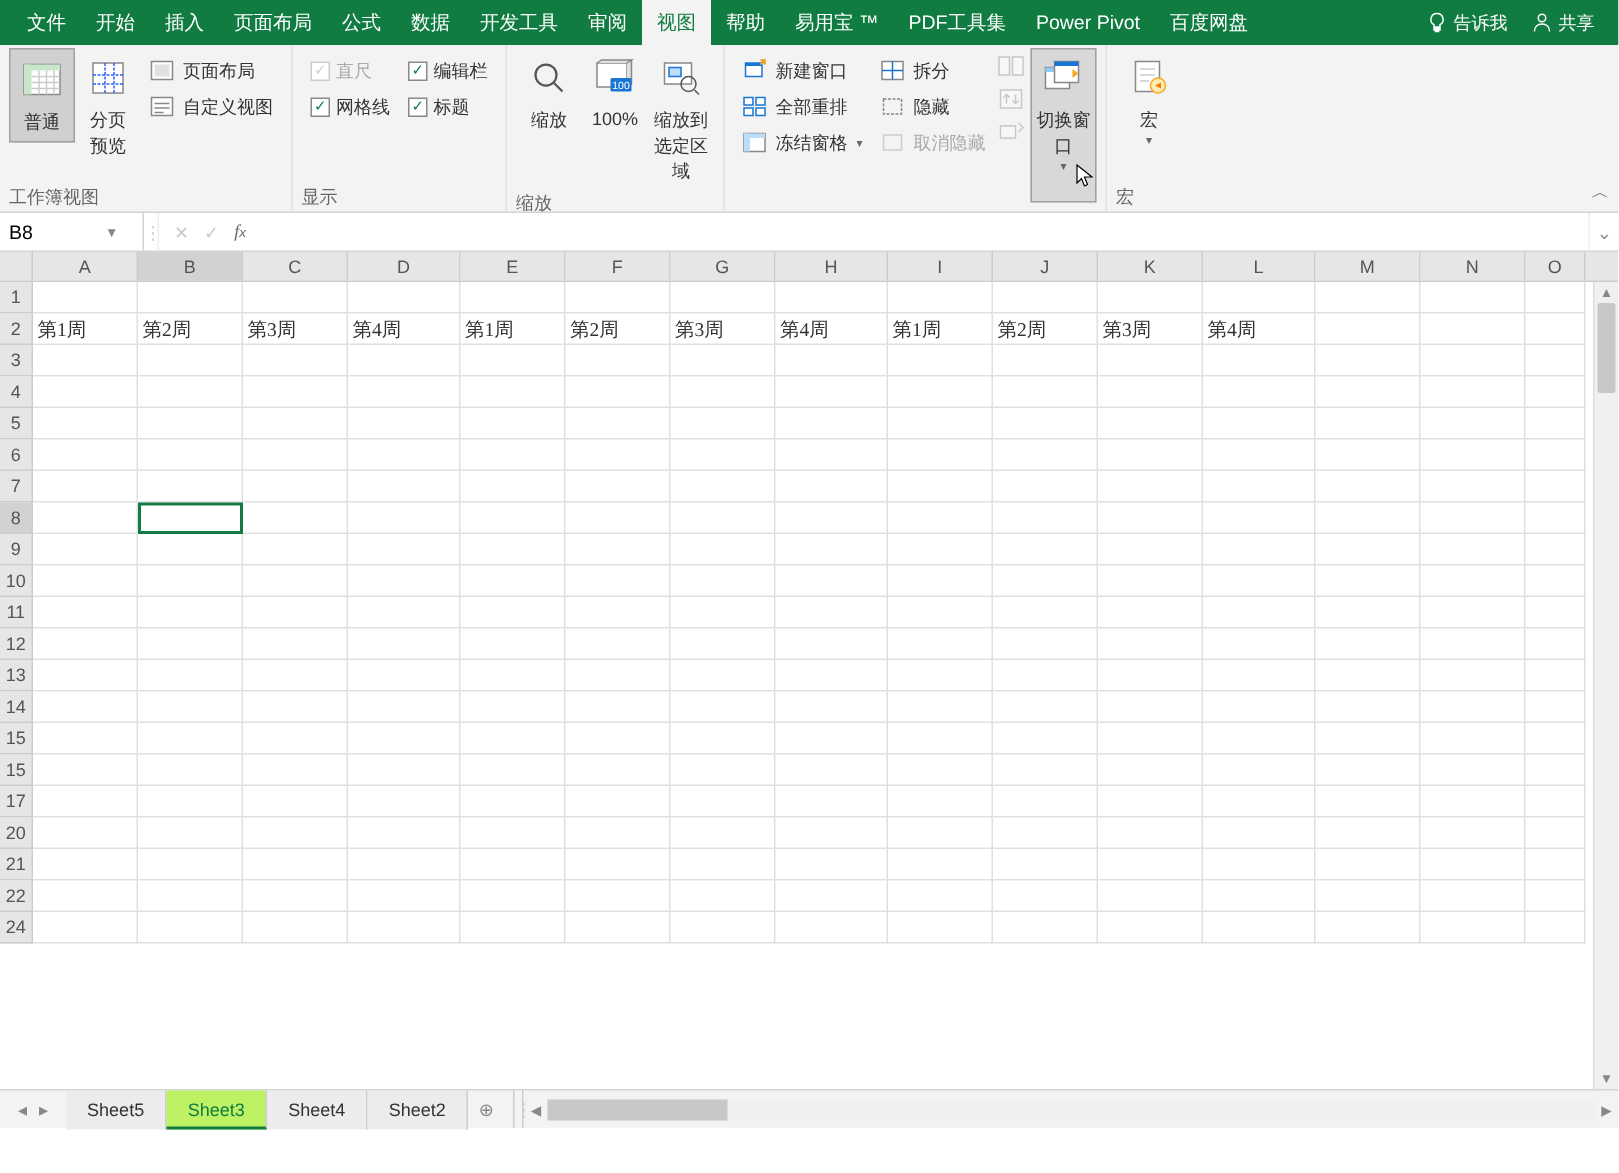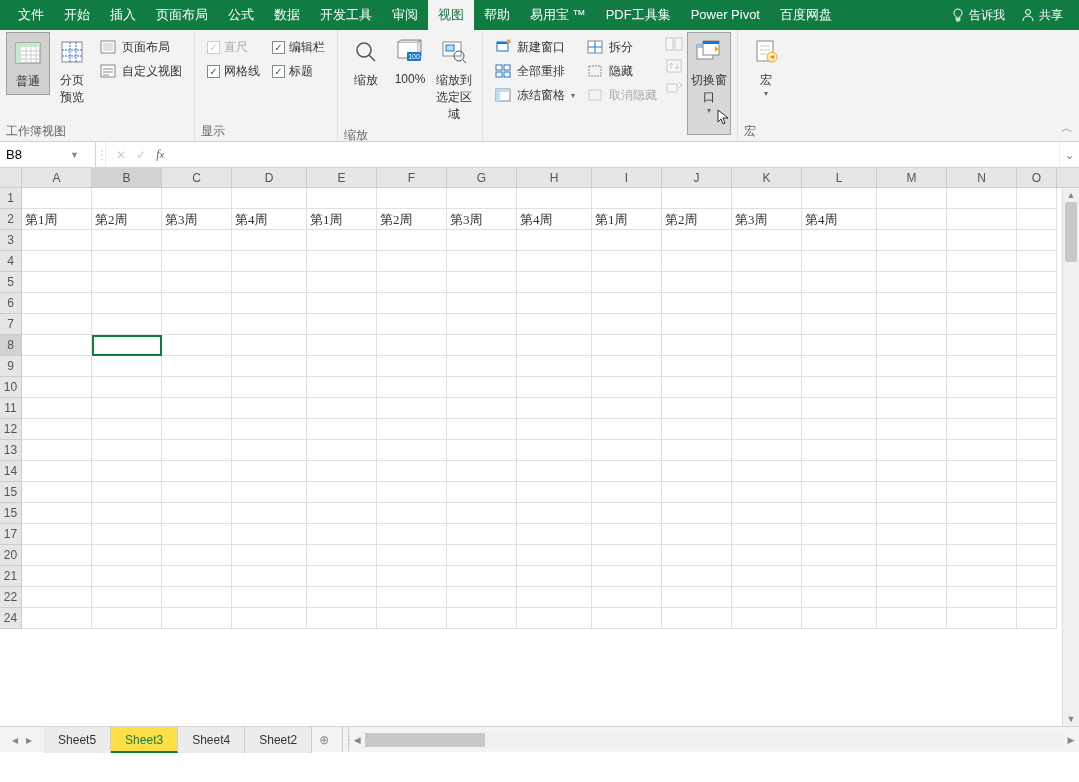--- a/index.html
+++ b/index.html
@@ -51,21 +51,21 @@
 .row-h.sel { background: #d2d2d2; }
 .cell { border-right: 1px solid #e0e0e0; border-bottom: 1px solid #e0e0e0; padding: 0 3px; line-height: 21px; font-size: 13px; overflow: hidden; font-family: "SimSun"; }
 .cell.active { outline: 2px solid #107c41; outline-offset: -2px; }
 .vscroll { position: absolute; right: 0; top: 20px; bottom: 0; width: 17px; background: #f0f0f0; border-left: 1px solid #ddd; }
 .vscroll .thumb { position: absolute; left: 2px; right: 2px; top: 14px; height: 60px; background: #c8c8c8; border-radius: 2px; }
 .vscroll .arr { position: absolute; left: 0; right: 0; height: 14px; text-align: center; font-size: 9px; color: #888; line-height: 14px; }
 
 .sheets-row { display: flex; align-items: center; height: 26px; background: #f3f3f3; border-top: 1px solid #d4d4d4; }
 .nav-arrows { display: flex; gap: 8px; padding: 0 12px; color: #888; }
 .sheet-tab { padding: 0 14px; height: 26px; line-height: 26px; border-right: 1px solid #ccc; font-size: 12px; background: #ececec; cursor: pointer; }
-.sheet-tab.active { background: #fde047; border-bottom: 2px solid #107c41; color: #107c41; font-weight: 500; }
+.sheet-tab.active { background: #bef264; border-bottom: 2px solid #107c41; color: #107c41; font-weight: 500; }
 .add-sheet { width: 24px; text-align: center; color: #888; cursor: pointer; }
 .sheets-row .sep { width: 6px; }
 .h-scroll { flex: 1; display: flex; align-items: center; border-left: 1px solid #ccc; height: 100%; position: relative; }
 .h-scroll .arr { width: 16px; text-align: center; color: #888; font-size: 9px; }
 .h-scroll .track { flex: 1; height: 14px; background: #f0f0f0; position: relative; }
 .h-scroll .thumb { position: absolute; left: 0; top: 0; bottom: 0; width: 120px; background: #c8c8c8; }
 
 svg { display: block; }
 </style>
 </head>

